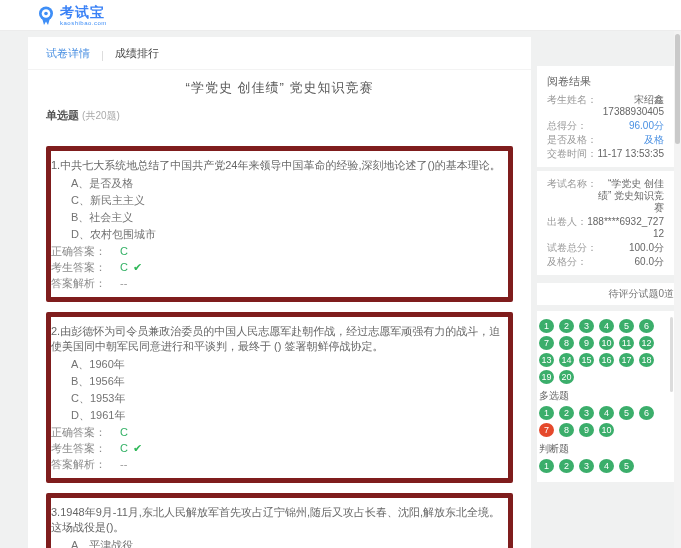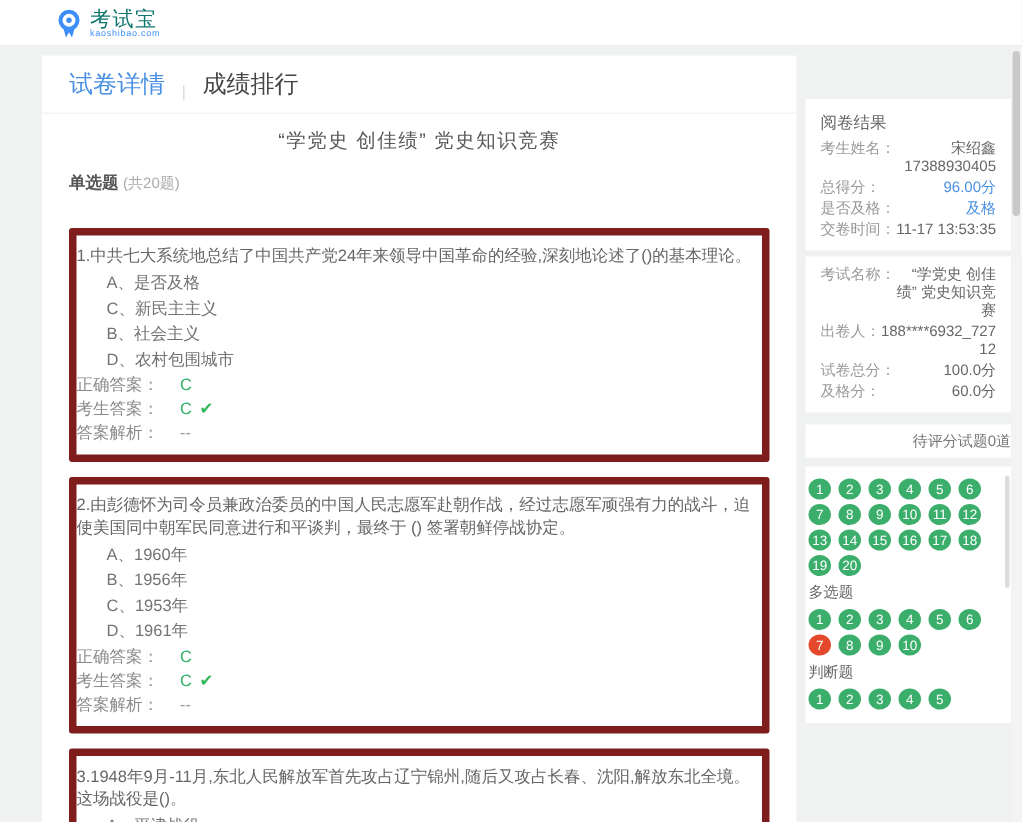--- a/index.html
+++ b/index.html
@@ -12,28 +12,28 @@
     color: #666;
   }
   
   .app-header {
     position: absolute; top:0; left:0; right:0; height:31px;
     background:#fff; border-bottom:1px solid #ececec;
     display:flex; align-items:center; padding-left:36px;
   }
   .logo { display:flex; align-items:center; gap:4px; cursor:pointer; }
   .logo-text { display:flex; flex-direction:column; line-height:1; }
-  .logo-title { font-size:14px; font-weight:normal; color:#0f766e; letter-spacing:1px; }
+  .logo-title { font-size:14px; font-weight:bold; color:#3b82f6; letter-spacing:1px; }
   .logo-domain { font-size:6px; color:#3e8ef7; letter-spacing:.5px; margin-top:1px; }
   
   .panel {
     position:absolute; left:28px; top:37px; width:503px; height:511px;
     background:#fff; overflow:hidden;
   }
-  .tabs { padding:9px 18px 8px; font-size:16px; border-bottom:1px solid #f3f3f3; display:flex; align-items:flex-end; }
+  .tabs { padding:9px 18px 8px; font-size:11px; border-bottom:1px solid #f3f3f3; display:flex; align-items:flex-end; }
   .tab { color:#444; cursor:pointer; }
   .tab.active { color:#4a90e2; }
   .tab-divider { width:1px; height:10px; background:#ddd; margin:0 12px; }
   .exam-title { font-size:13px; font-weight:normal; color:#595959; text-align:center; margin-top:9px; letter-spacing:1px; }
   .section-label { margin:11px 18px 23px; font-size:11px; }
   .section-label b { color:#555; }
   .section-label span { color:#aaa; font-size:10px; }
   .question {
     margin:0 18px 10px; border:5px solid #7f1d1d; border-radius:2px;
     padding:7px 0 6px; font-size:11px;

